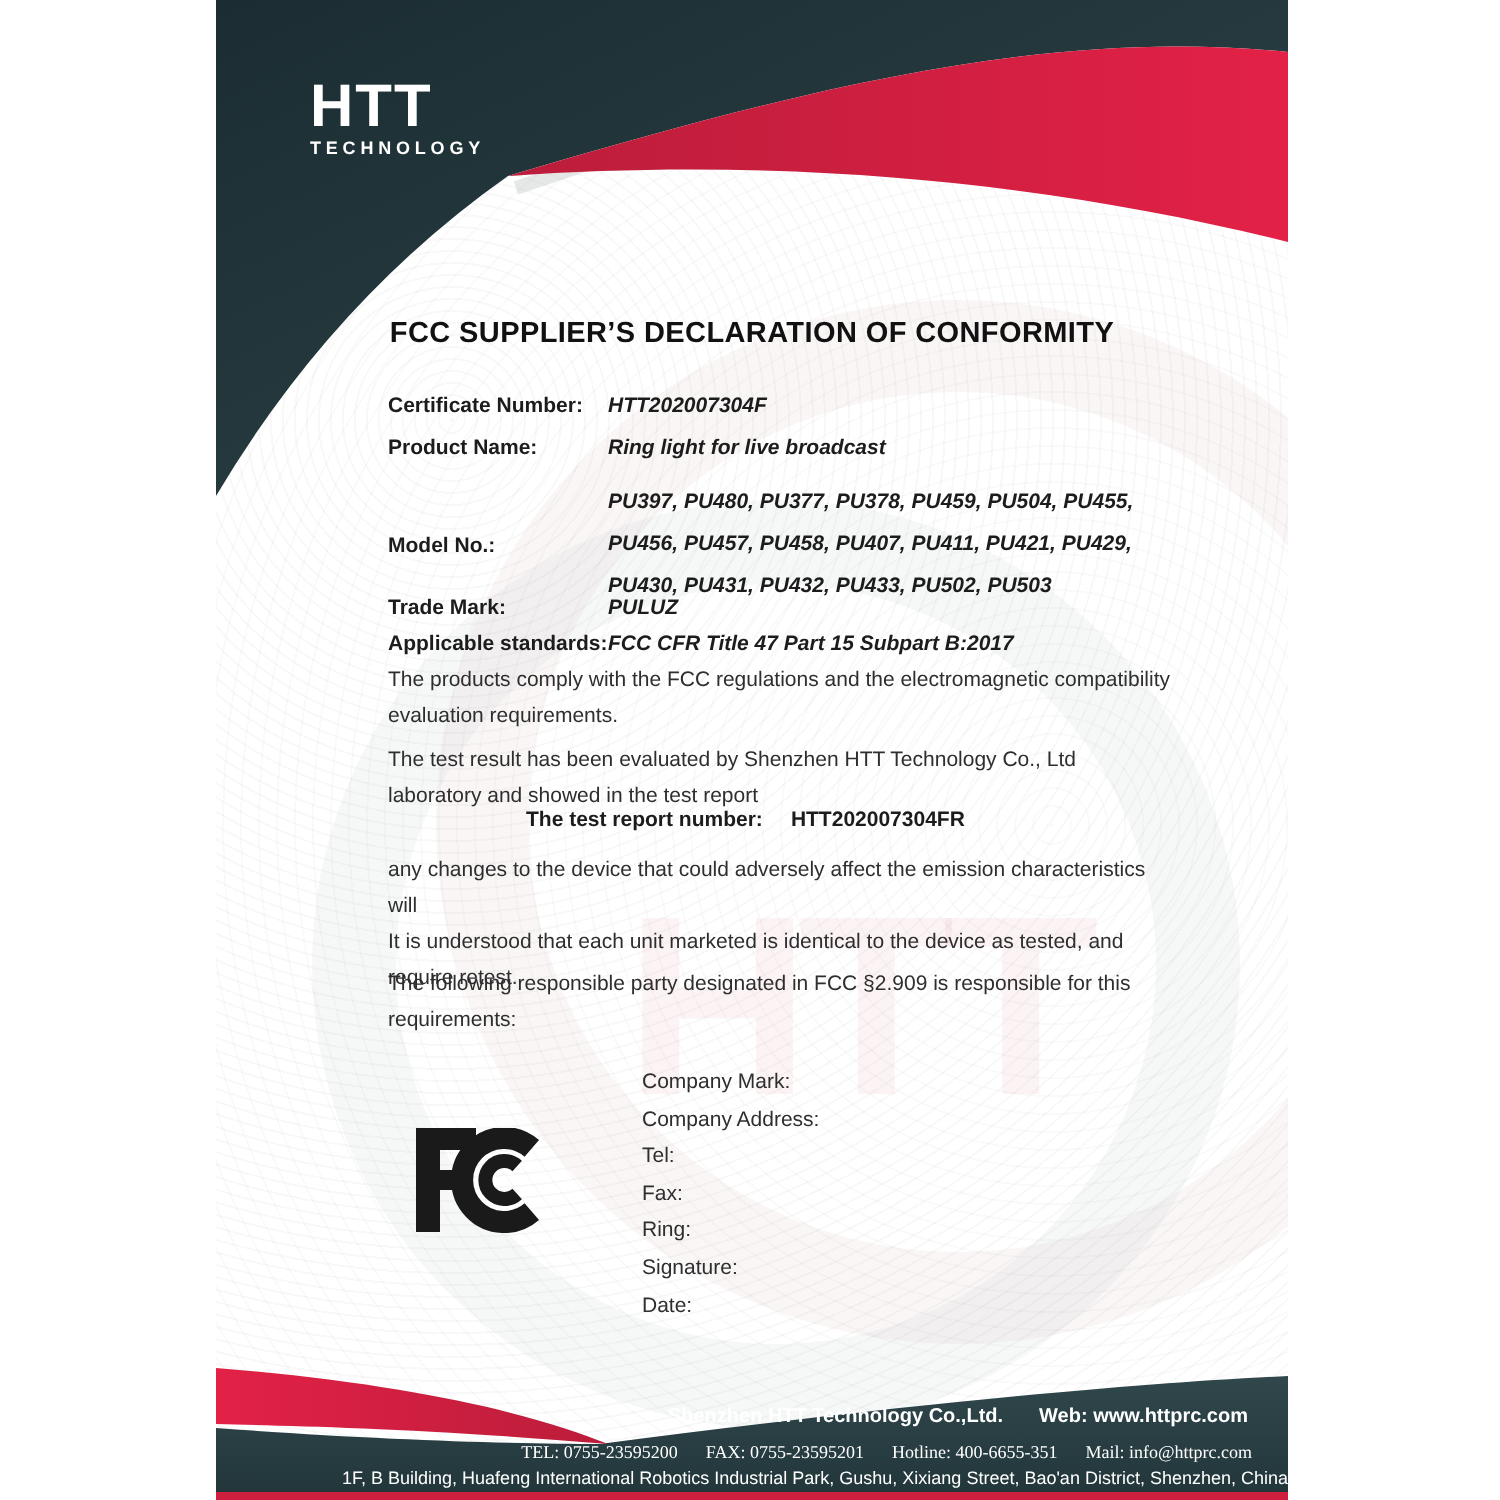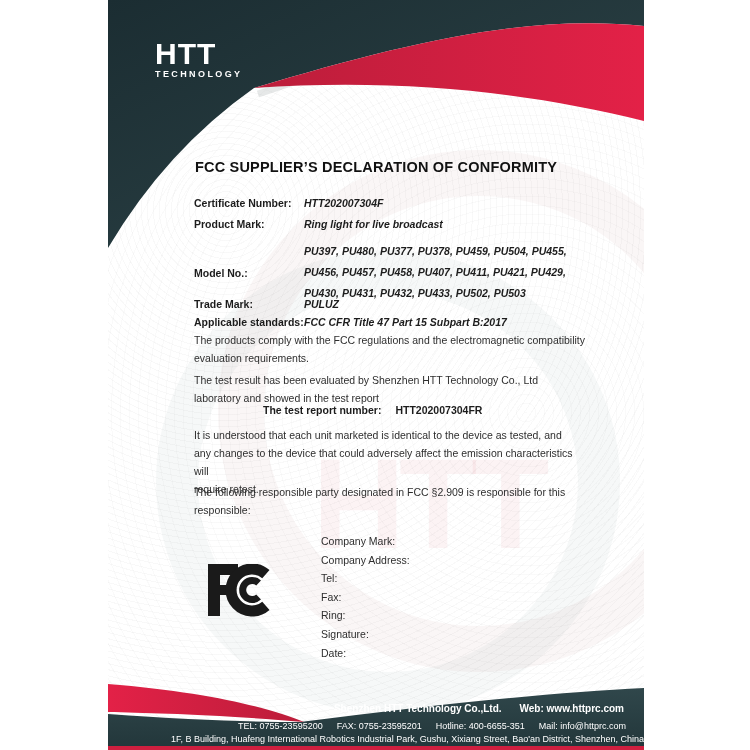--- a/index.html
+++ b/index.html
@@ -26,21 +26,21 @@
   .row .lbl{width:110px;flex:0 0 110px;}
   .row .val{white-space:nowrap;font-style:italic;}
   .val-lines div{line-height:21px;}
   .para{position:absolute;left:86px;width:392px;z-index:3;font-size:10.5px;color:#2e2e2e;line-height:18px;}
   .report-line{position:absolute;left:155px;z-index:3;font-size:10.5px;font-weight:bold;color:#1c1c1c;}
   .report-line .gap{display:inline-block;width:14px;}
   .form-block{position:absolute;left:213px;top:532px;z-index:3;font-size:10.5px;color:#2e2e2e;line-height:18.6px;}
   .fcc{position:absolute;left:100px;top:564px;z-index:3;}
   .ftr-text{position:absolute;z-index:4;color:#ffffff;white-space:nowrap;text-align:right;}
   .ftr-l1{right:20px;top:703px;font-size:10px;font-weight:bold;display:flex;gap:18px;}
-  .ftr-l2{right:18px;top:721px;font-size:9px;display:flex;gap:14px;}
+  .ftr-l2{right:18px;top:721px;font-size:9px;display:flex;gap:14px;font-family:Liberation Serif, serif;}
   .ftr-l3{left:0;right:0;top:734px;font-size:9px;text-align:right;}
 </style>
 </head>
 <body>
 
 <div class="canvas">
   <div class="page">
 
     <div class="wm wm1"></div>
     <div class="wm wm2"></div>
@@ -67,21 +67,21 @@
       <div class="logo-sub">TECHNOLOGY</div>
     </div>
 
     <div class="doc-title">FCC SUPPLIER’S DECLARATION OF CONFORMITY</div>
 
     <div class="row" style="top:197px">
       <span class="lbl">Certificate Number:</span>
       <span class="val">HTT202007304F</span>
     </div>
     <div class="row" style="top:218px">
-      <span class="lbl">Product Mark:</span>
+      <span class="lbl">Product Name:</span>
       <span class="val">Ring light for live broadcast</span>
     </div>
     <div class="row" style="top:241px">
       <span class="lbl">Model No.:</span>
       <span class="val val-lines">
         <div>PU397, PU480, PU377, PU378, PU459, PU504, PU455,</div>
         <div>PU456, PU457, PU458, PU407, PU411, PU421, PU429,</div>
         <div>PU430, PU431, PU432, PU433, PU502, PU503</div>
       </span>
     </div>
@@ -99,27 +99,27 @@
       <div>evaluation requirements.</div>
     </div>
     <div class="para" style="top:371px">
       <div>The test result has been evaluated by Shenzhen HTT Technology Co., Ltd</div>
       <div>laboratory and showed in the test report</div>
     </div>
     <div class="report-line" style="top:404px">
       <span>The test report number:</span><span class="gap"></span><span>HTT202007304FR</span>
     </div>
     <div class="para" style="top:426px">
+      <div>any changes to the device that could adversely affect the emission characteristics will</div>
       <div>It is understood that each unit marketed is identical to the device as tested, and</div>
-      <div>any changes to the device that could adversely affect the emission characteristics will</div>
       <div>require retest.</div>
     </div>
     <div class="para" style="top:483px">
       <div>The following responsible party designated in FCC §2.909 is responsible for this</div>
-      <div>responsible:</div>
+      <div>requirements:</div>
     </div>
 
     <svg class="fcc" width="68" height="54" viewBox="0 0 68 54">
       <rect x="0" y="0" width="12" height="52" fill="#1a1a1a"></rect>
       <rect x="0" y="0" width="30" height="11" fill="#1a1a1a"></rect>
       <rect x="0" y="21" width="25" height="10" fill="#1a1a1a"></rect>
       <path d="M57.9,41.8 A21,21 0 1 1 57.9,10.2" fill="none" stroke="#1a1a1a" stroke-width="11"></path>
       <path d="M50.6,33.0 A9.5,9.5 0 1 1 50.6,19.0" fill="none" stroke="#1a1a1a" stroke-width="7"></path>
     </svg>
 

